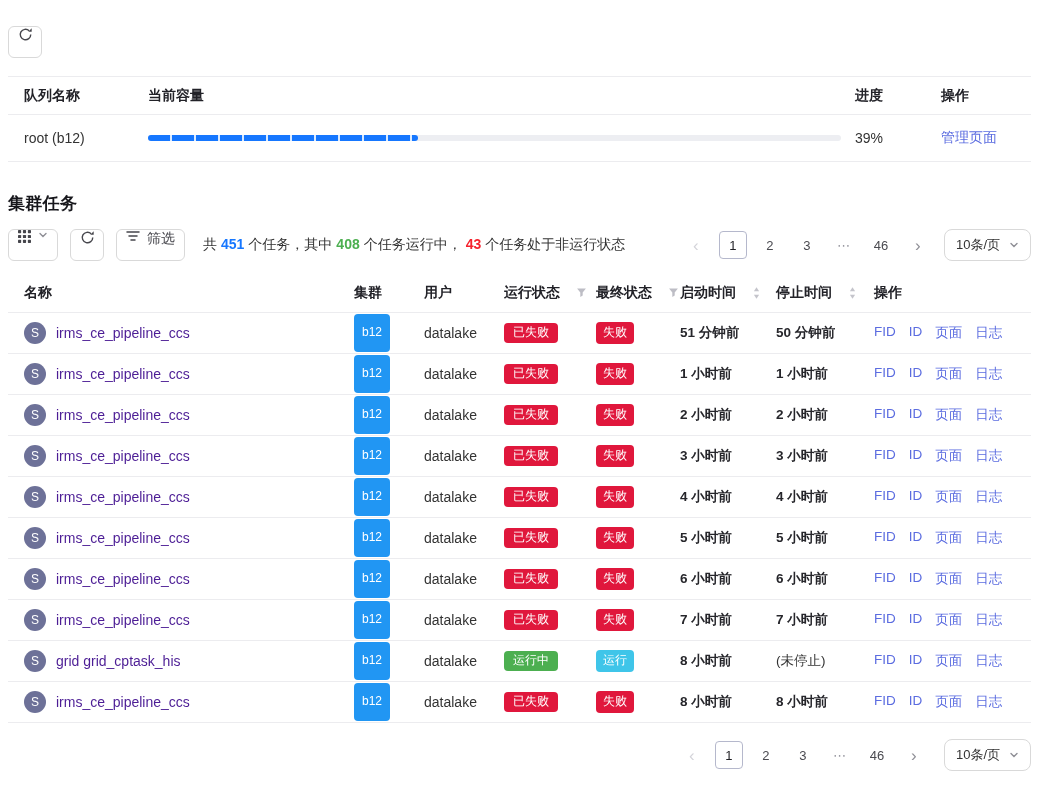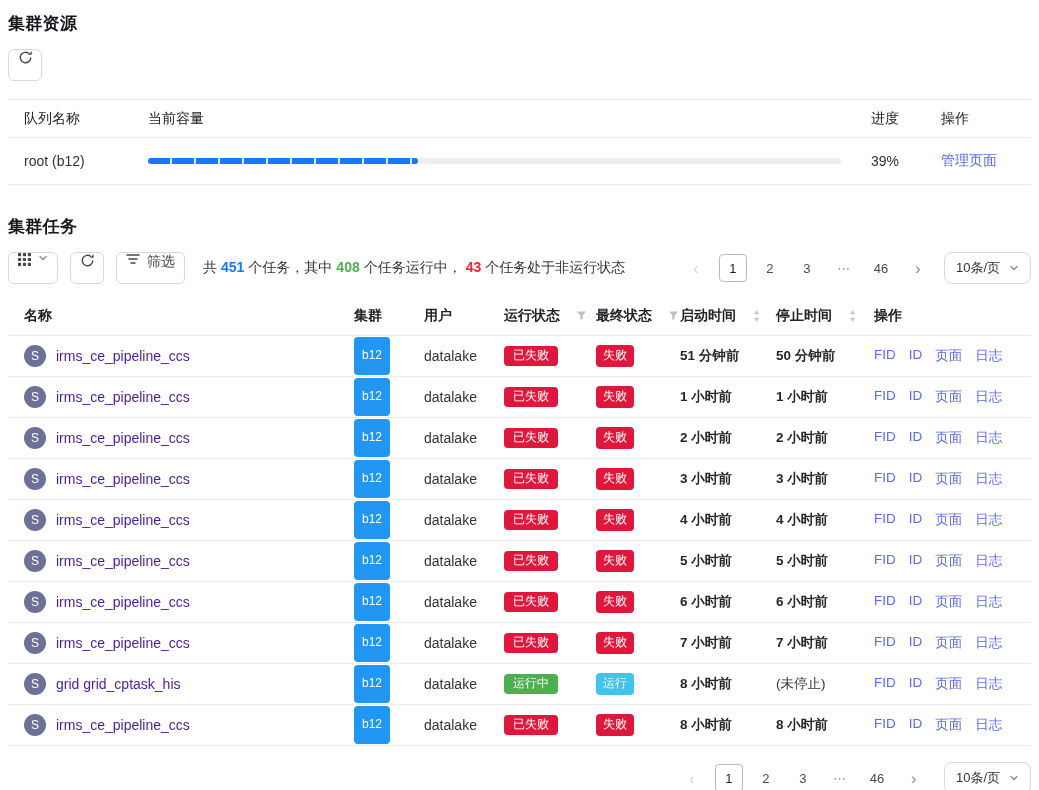--- a/index.html
+++ b/index.html
@@ -20,23 +20,23 @@
     cursor: pointer; color: #424248; font-size: 14px; padding: 0 9px;
   }
   .icon-btn { width: 34px; padding: 0; }
 
   
   .res-table { margin-top: 16px; border-top: 1px solid #ececef; }
   .res-head, .res-row {
     display: grid; grid-template-columns: 124px 1fr 70px 90px;
     align-items: center; padding: 0 16px;
   }
-  .res-head { height: 38px; border-bottom: 1px solid #ececef; font-weight: 400; color: #222228; }
+  .res-head { height: 38px; border-bottom: 1px solid #ececef; font-weight: 700; color: #222228; }
   .res-row  { height: 47px; border-bottom: 1px solid #ececef; color: #333; }
-  .col-right { text-align: center; padding-right: 10px; }
+  .col-right { text-align: left; padding-right: 10px; }
   .col-ops   { padding-left: 16px; }
   .progress { height: 6px; background: #edeef2; border-radius: 3px; position: relative; margin-right: 14px; }
   .progress-fill {
     position: absolute; left: 0; top: 0; bottom: 0; border-radius: 3px; background: #1677ff;
     background-image: repeating-linear-gradient(90deg, rgba(255,255,255,0) 0 22px, rgba(255,255,255,.85) 22px 24px);
   }
   .link { color: #5b6ce0; text-decoration: none; cursor: pointer; }
 
   
   .sec-tasks { margin-top: 30px; }
@@ -96,21 +96,20 @@
   .footer-bar { display: flex; justify-content: flex-end; align-items: center; gap: 16px; margin-top: 16px; }
   .mt8 { margin-top: 14px; }
   svg { display: block; }
 </style>
 </head>
 <body>
 
 <div class="page">
 
   
-  <h2 class="sec">集群资源</h2>
 
   <button class="icon-btn mt8">
     <span>
       <svg width="15" height="15" viewBox="0 0 16 16">
           <path d="M13.6 8a5.6 5.6 0 1 1-1.7-4" fill="none" stroke="#46464c" stroke-width="1.5"></path>
           <path d="M14.6 1.4v3.6h-3.6z" fill="#46464c"></path>
         </svg>
     </span>
   </button>
 

